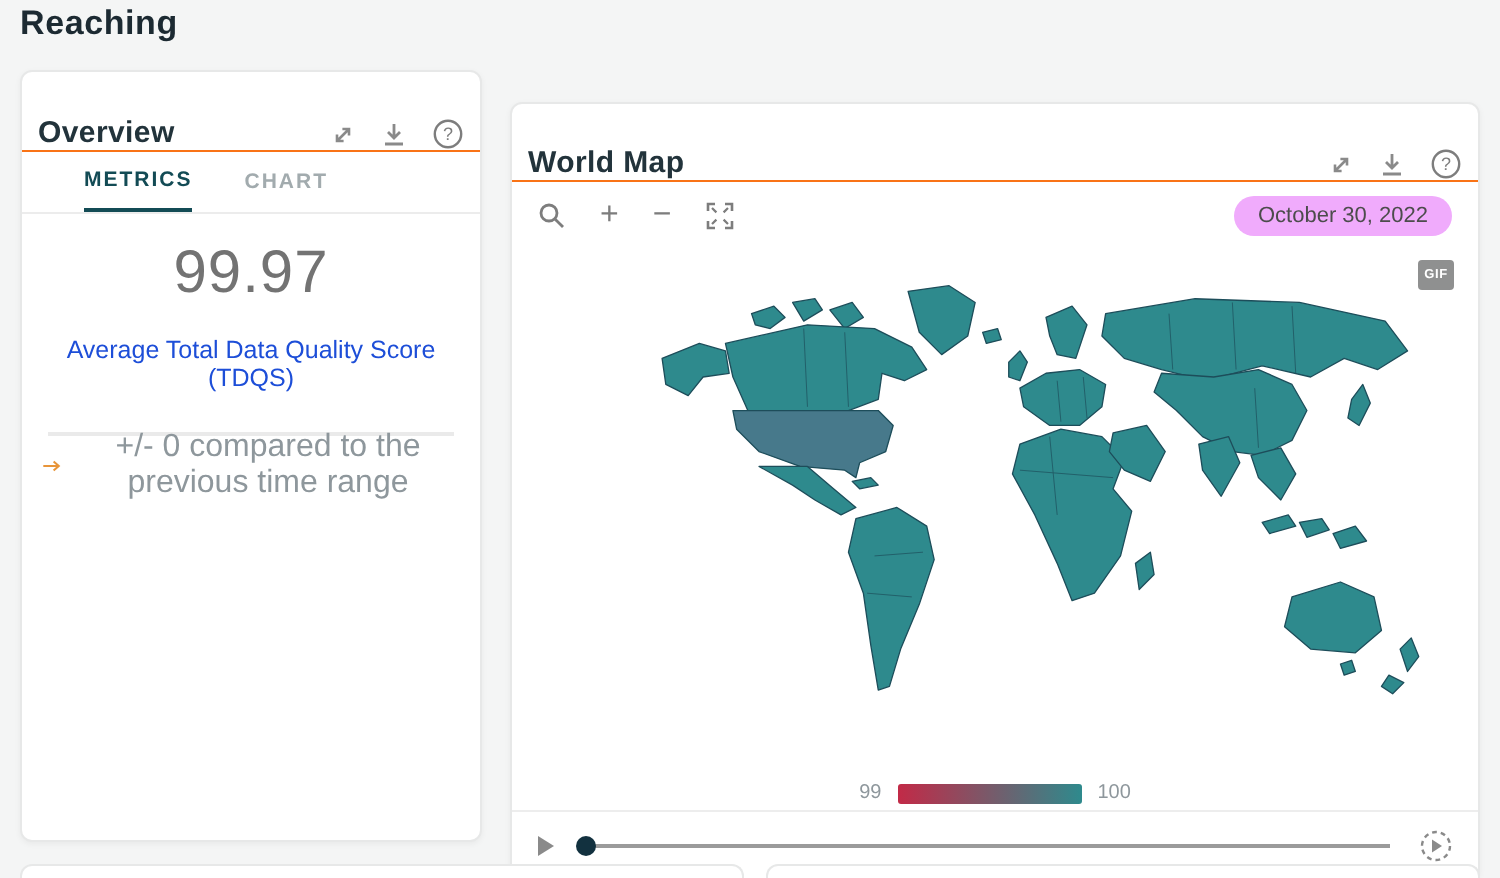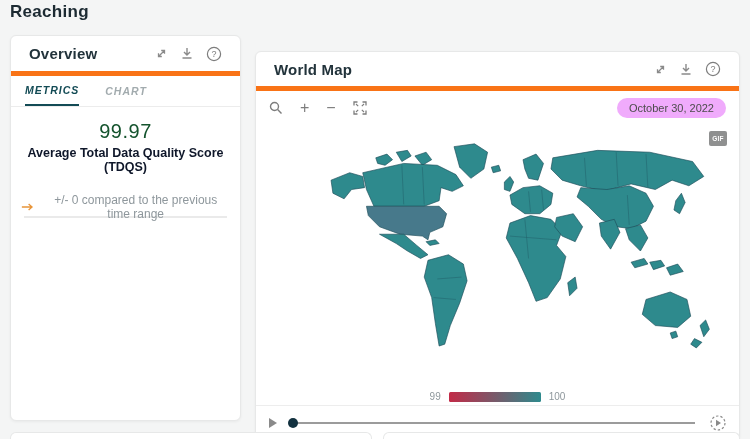--- a/index.html
+++ b/index.html
@@ -8,43 +8,43 @@
 
   .page-title { position:absolute; left:10px; top:2px; font-size:17px;
     font-weight:700; color:#1c2a32; letter-spacing:.3px; }
 
   .panel { position:absolute; background:#fff; border:1px solid #e7e8e8;
     border-radius:6px; box-shadow:0 1px 3px rgba(0,0,0,.05); }
   #overview-panel { left:10px; top:35px; width:231px; height:386px; }
   #worldmap-panel { left:255px; top:51px; width:485px; height:390px;
     display:flex; flex-direction:column; }
 
-  .panel-header { display:flex; align-items:center; height:40px;
-    padding:0 18px; border-bottom:5px solid #f97316; }
+  .panel-header { display:flex; align-items:flex-end; height:40px;
+    padding:0 8px; border-bottom:1px solid #f97316; }
   .panel-title { font-size:15px; font-weight:700; color:#22333b; flex:1;
     letter-spacing:.2px; }
   .hdr-icons { display:flex; align-items:center; gap:13px; }
   .hdr-icons svg { display:block; cursor:pointer; }
 
   
-  .tabs { display:flex; gap:26px; padding:0 14px; height:31px;
-    border-bottom:1px solid #ececec; align-items:stretch;font-style:italic; }
+  .tabs { display:flex; gap:26px; padding:0 31px; height:31px;
+    border-bottom:1px solid #ececec; align-items:stretch; }
   .tab { font-size:10.5px; letter-spacing:1px; display:flex;
     align-items:center; cursor:pointer; position:relative; }
   .tab.active { color:#134b55; font-weight:700;
     border-bottom:2px solid #134b55; }
   .tab.inactive { color:#a2abae; font-weight:700; }
 
   
   .metric { text-align:center; padding:13px 10px 0 10px; height:109px; }
-  .metric-value { font-size:20px; color:#14532d; letter-spacing:.5px; }
-  .metric-label { font-size:12.5px; font-weight:700; color:#0f172a;
-    margin-top:3px; }
+  .metric-value { font-size:30px; color:#737373; letter-spacing:.5px; }
+  .metric-label { font-size:12.5px; font-weight:400; color:#1d4ed8;
+    margin-top:14px; }
   .metric-change { margin-top:19px; display:flex; justify-content:center;
-    align-items:center; gap:6px; font-size:12px; color:#8e979c; }
+    align-items:center; gap:6px; font-size:16px; color:#8e979c; }
   .metric-divider { border-top:1px solid #eaeaea; margin:0 13px; }
 
   
   .map-toolbar { display:flex; align-items:center; height:34px;
     padding:0 13px; gap:17px; }
   .map-toolbar svg, .map-toolbar .tb { cursor:pointer; display:block; }
   .tb { color:#7d7d7d; font-size:16px; line-height:14px; user-select:none; }
   .date-pill { margin-left:auto; background:#f0abfc; color:#4c4c4c;
     font-size:11px; border-radius:11px; padding:4px 12px; cursor:pointer; }
 

